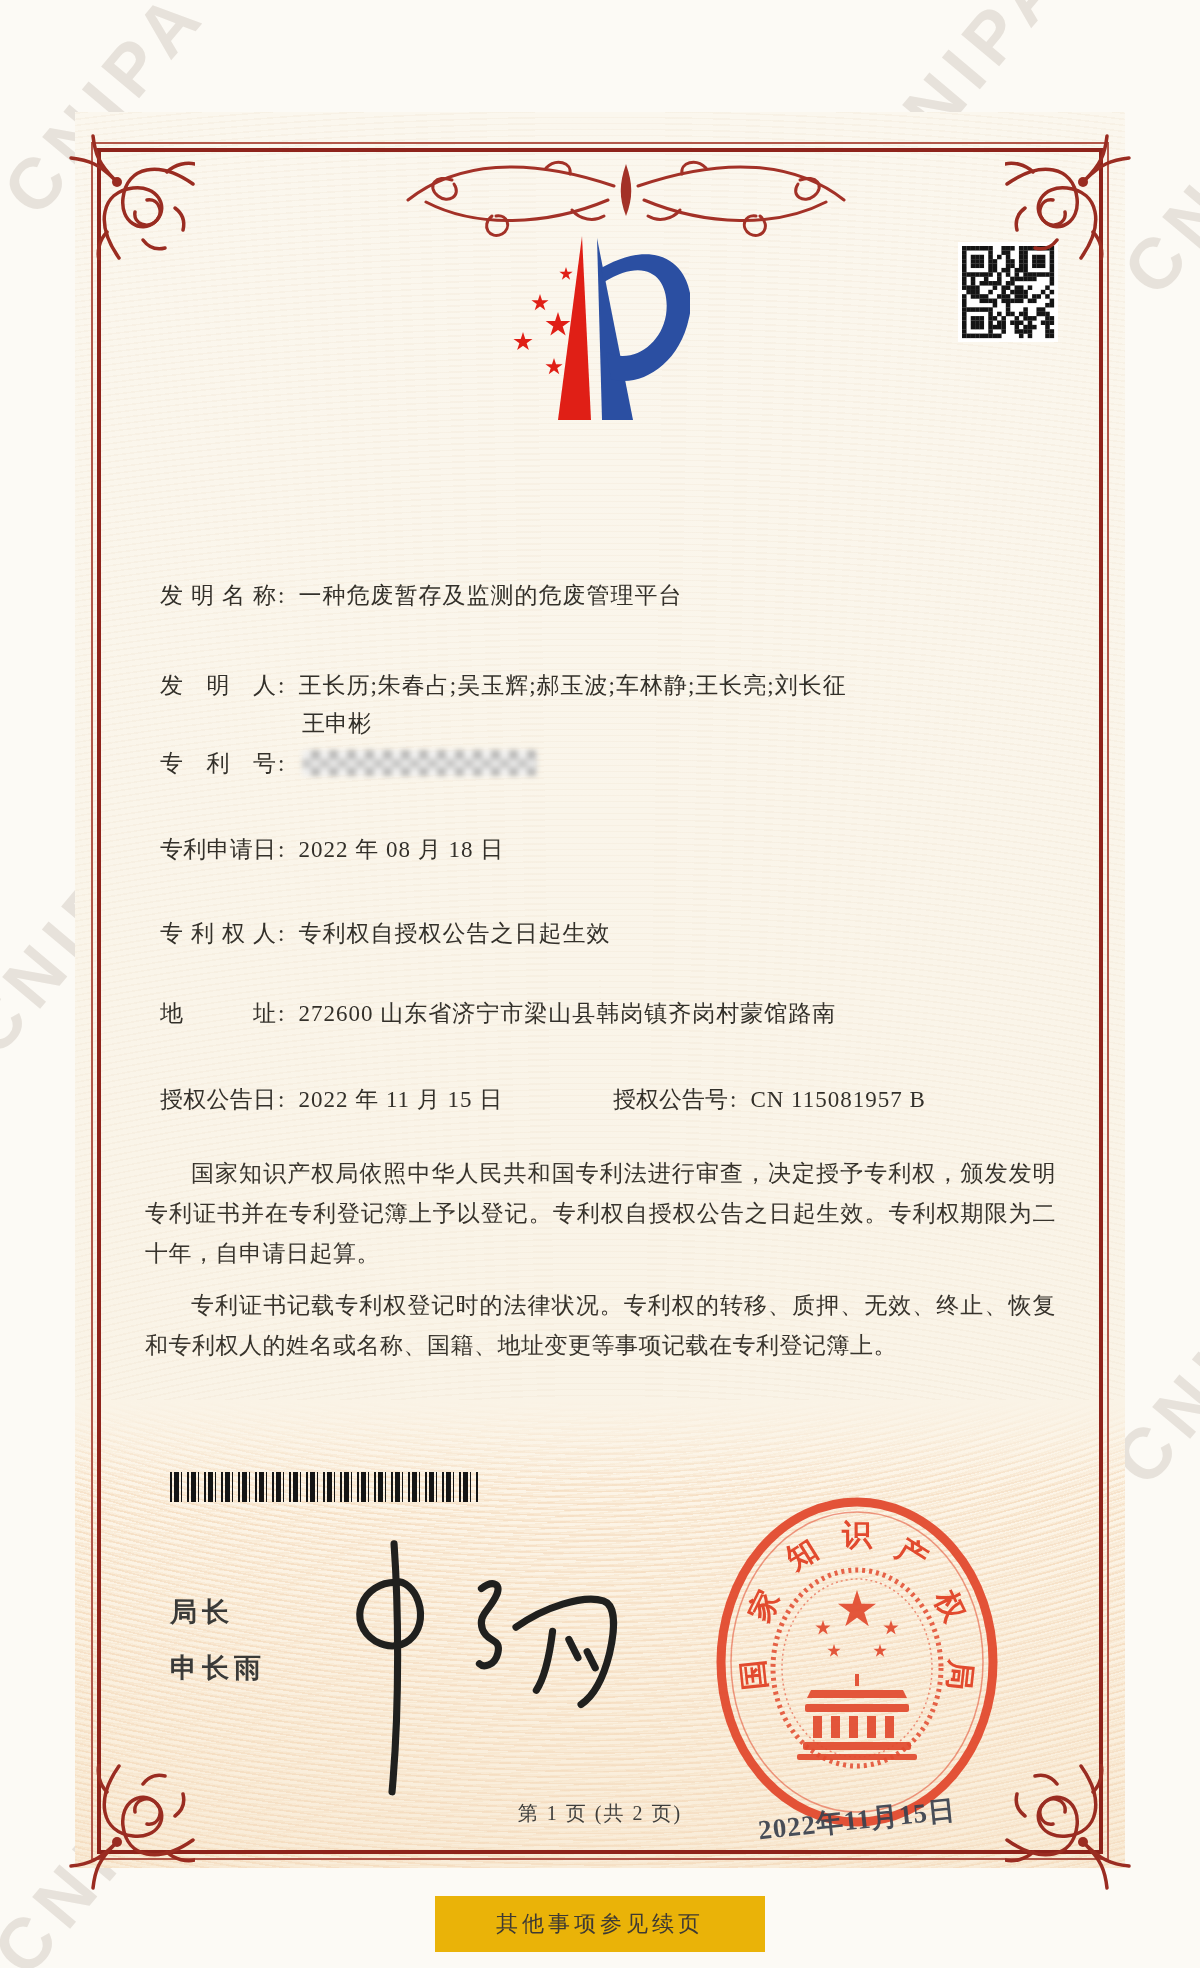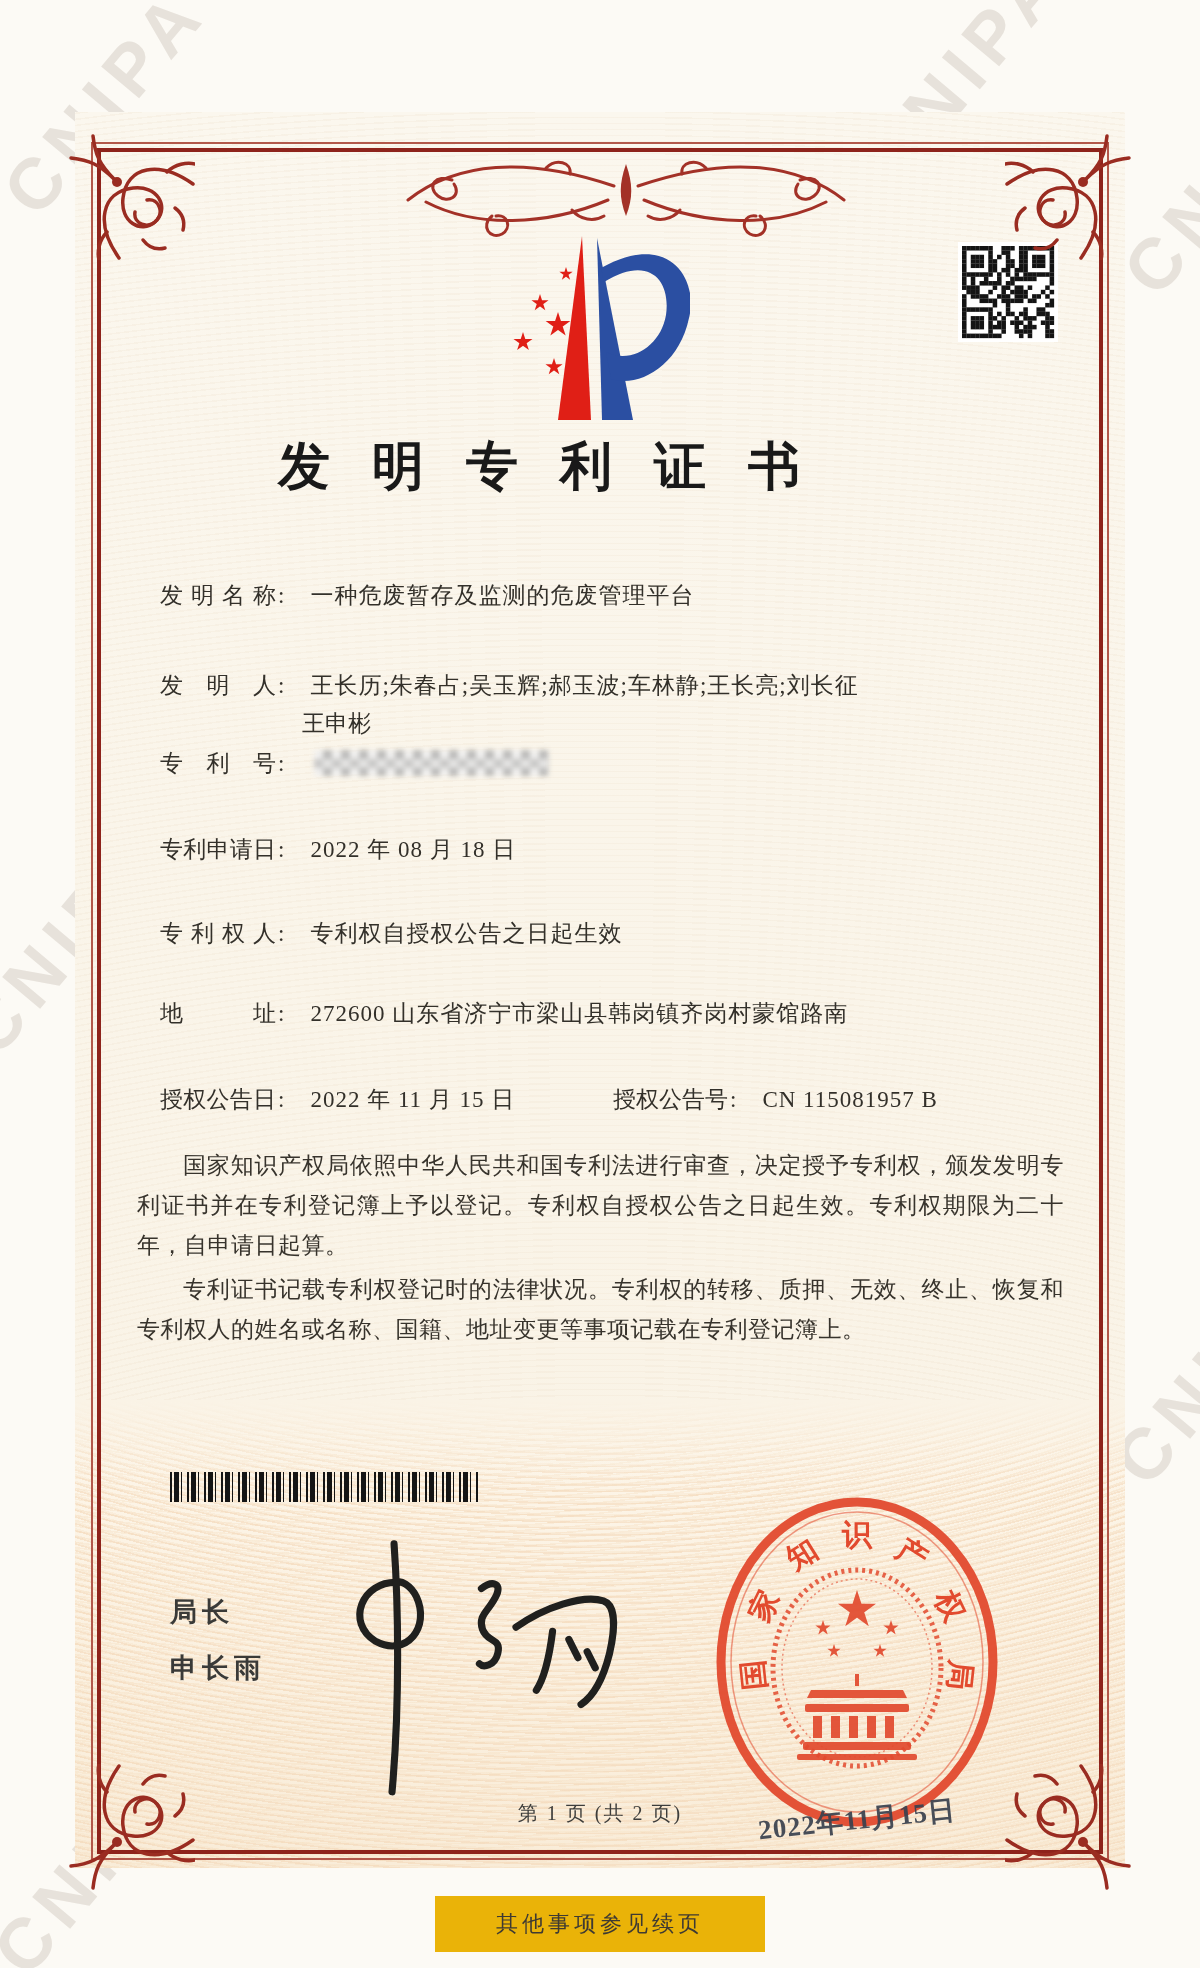--- a/index.html
+++ b/index.html
@@ -60,36 +60,36 @@
   .qr{position:absolute;left:883px;top:130px;width:100px;height:100px;}
   .title{
     position:absolute;left:0;top:320px;width:100%;text-align:center;
     font-size:52px;font-weight:700;letter-spacing:42px;padding-right:80px;box-sizing:border-box;
     color:#191919;
   }
   
   .row{position:absolute;left:85px;font-size:23px;color:#33302a;white-space:nowrap;}
   .fl{display:inline-block;width:116px;text-align:justify;text-align-last:justify;}
   .fc{margin-left:2px;}
-  .fv{margin-left:26px;letter-spacing:1px;}
+  .fv{margin-left:14px;letter-spacing:1px;}
   .row.r-name{top:468px;}
   .row.r-inv1{top:558px;}
   .row.r-inv2{top:596px;left:227px;}
   .row.r-patno{top:636px;}
   .row.r-appdate{top:722px;}
   .row.r-patentee{top:806px;}
   .row.r-addr{top:886px;}
   .row.r-grant{top:972px;}
   .grant-right{position:absolute;left:453px;top:0;white-space:nowrap;}
   
   .paras{
     position:absolute;left:58px;top:1030px;width:935px;
     font-size:23px;line-height:40px;text-align:justify;color:#37332c;letter-spacing:.5px;
   }
-  .paras p{margin:4px;text-indent:46px;}
+  .paras p{margin:12px;text-indent:46px;}
   
   .barcode{
     position:absolute;left:95px;top:1360px;width:308px;height:30px;filter:blur(.4px);
     background:repeating-linear-gradient(90deg,
       #151515 0 2px,rgba(0,0,0,0) 2px 4px,
       #151515 4px 9px,rgba(0,0,0,0) 9px 11px,
       #151515 11px 12px,rgba(0,0,0,0) 12px 17px,
       #151515 17px 19px,rgba(0,0,0,0) 19px 21px,
       #151515 21px 26px,rgba(0,0,0,0) 26px 28px,
       #151515 28px 29px,rgba(0,0,0,0) 29px 34px);
@@ -440,21 +440,20 @@
         <rect x="87.22" y="87.22" width="4.53" height="4.53" fill="#141414"></rect>
         <rect x="91.60" y="87.22" width="4.53" height="4.53" fill="#141414"></rect>
         <rect x="34.66" y="91.60" width="4.53" height="4.53" fill="#141414"></rect>
         <rect x="39.04" y="91.60" width="4.53" height="4.53" fill="#141414"></rect>
         <rect x="60.94" y="91.60" width="4.53" height="4.53" fill="#141414"></rect>
         <rect x="69.70" y="91.60" width="4.53" height="4.53" fill="#141414"></rect>
         <rect x="87.22" y="91.60" width="4.53" height="4.53" fill="#141414"></rect>
         <rect x="91.60" y="91.60" width="4.53" height="4.53" fill="#141414"></rect>
       </svg></div>
 
-  <div class="title">发明专利证书</div>
 
   <div class="row r-name">
     <span class="fl">发明名称</span><span class="fc">:</span><span class="fv">一种危废暂存及监测的危废管理平台</span>
   </div>
   <div class="row r-inv1">
     <span class="fl">发明人</span><span class="fc">:</span><span class="fv">王长历;朱春占;吴玉辉;郝玉波;车林静;王长亮;刘长征</span>
   </div>
   <div class="row r-inv2">
     <span>王申彬</span>
   </div>

